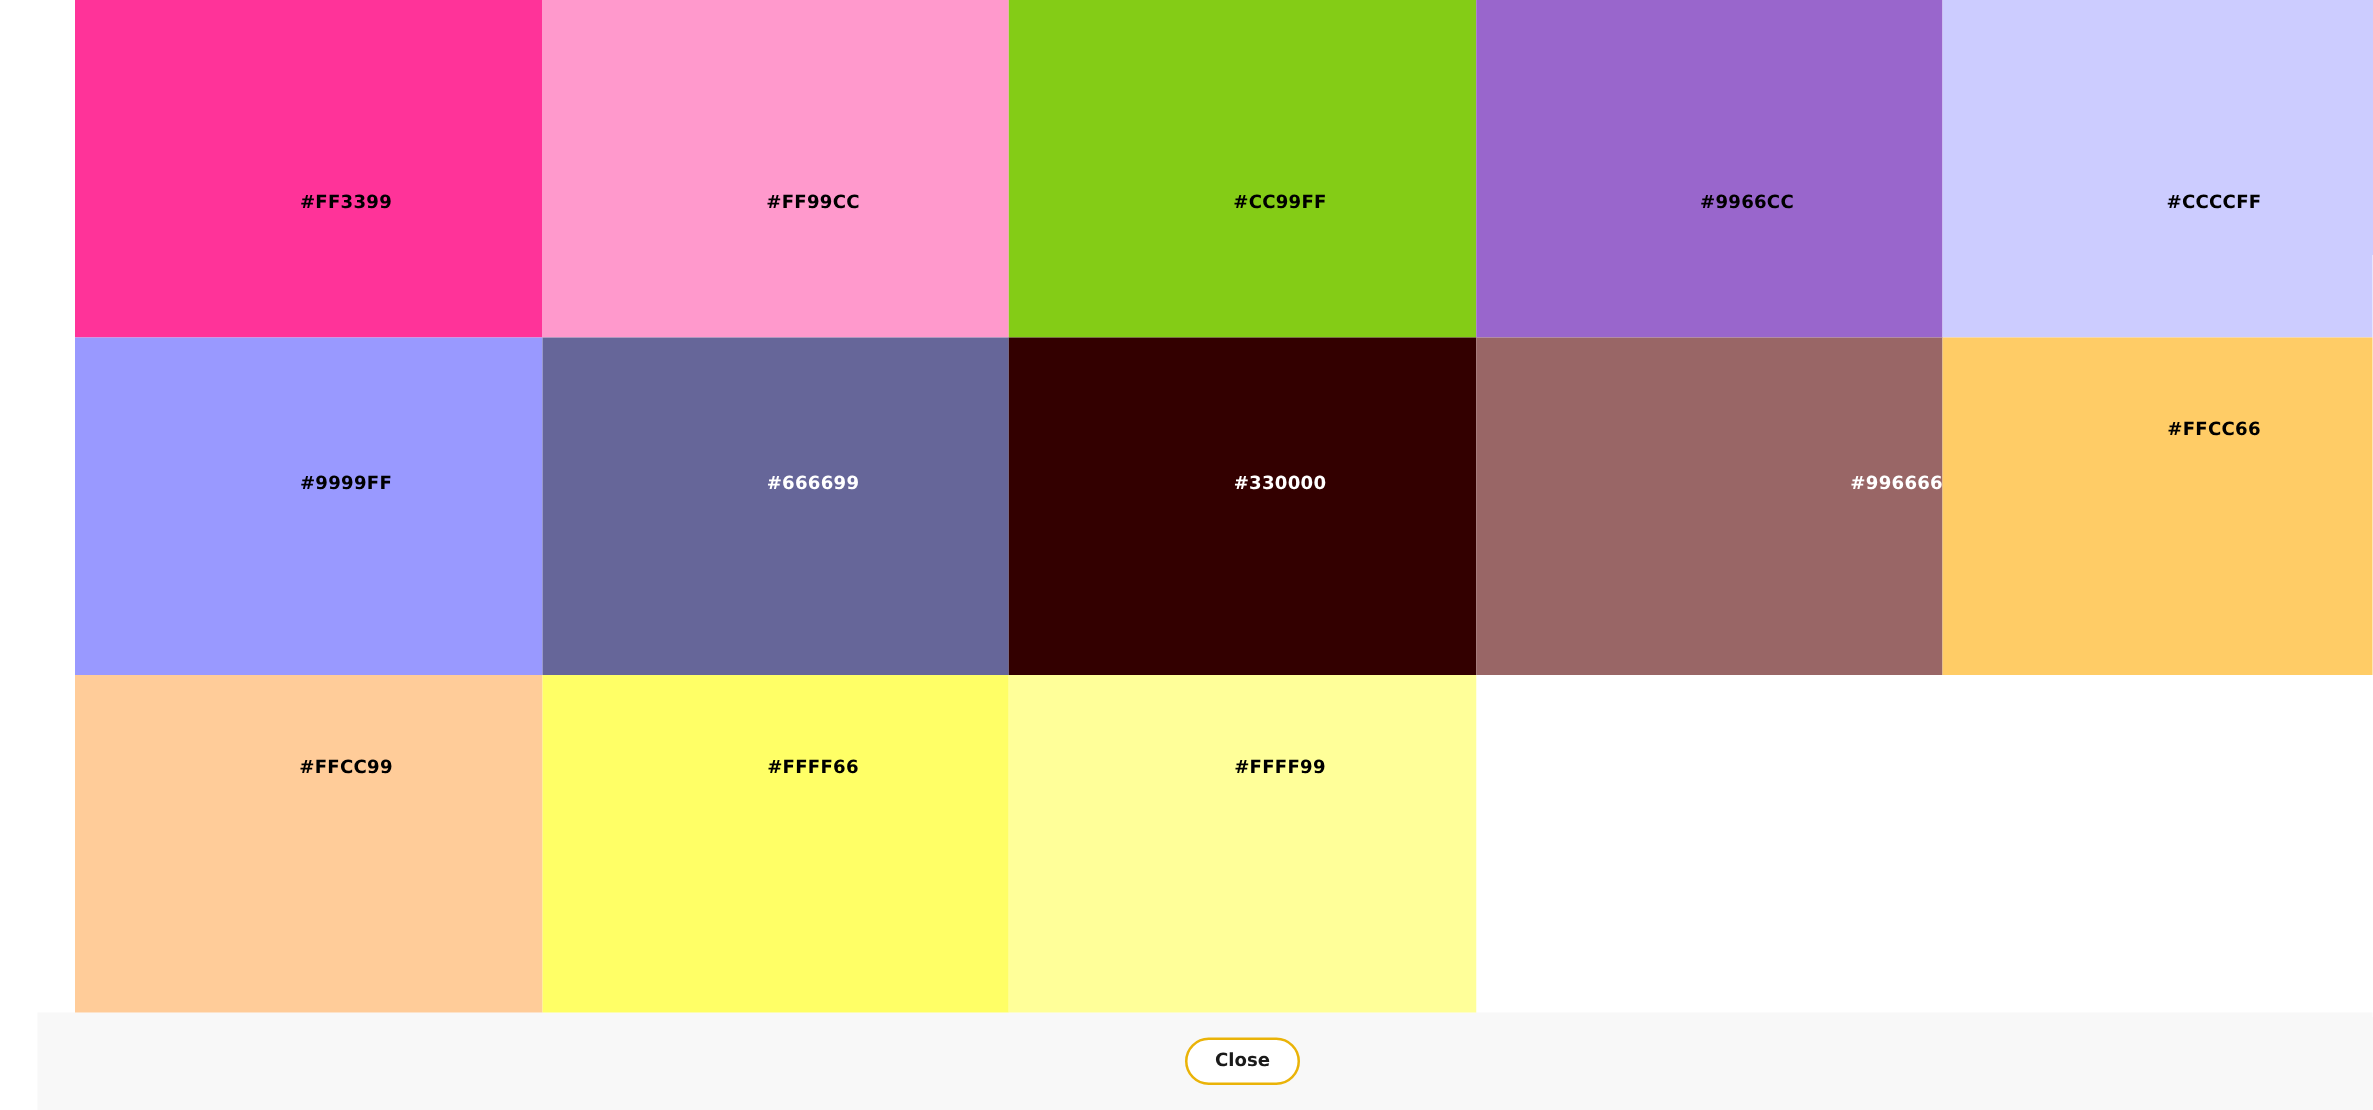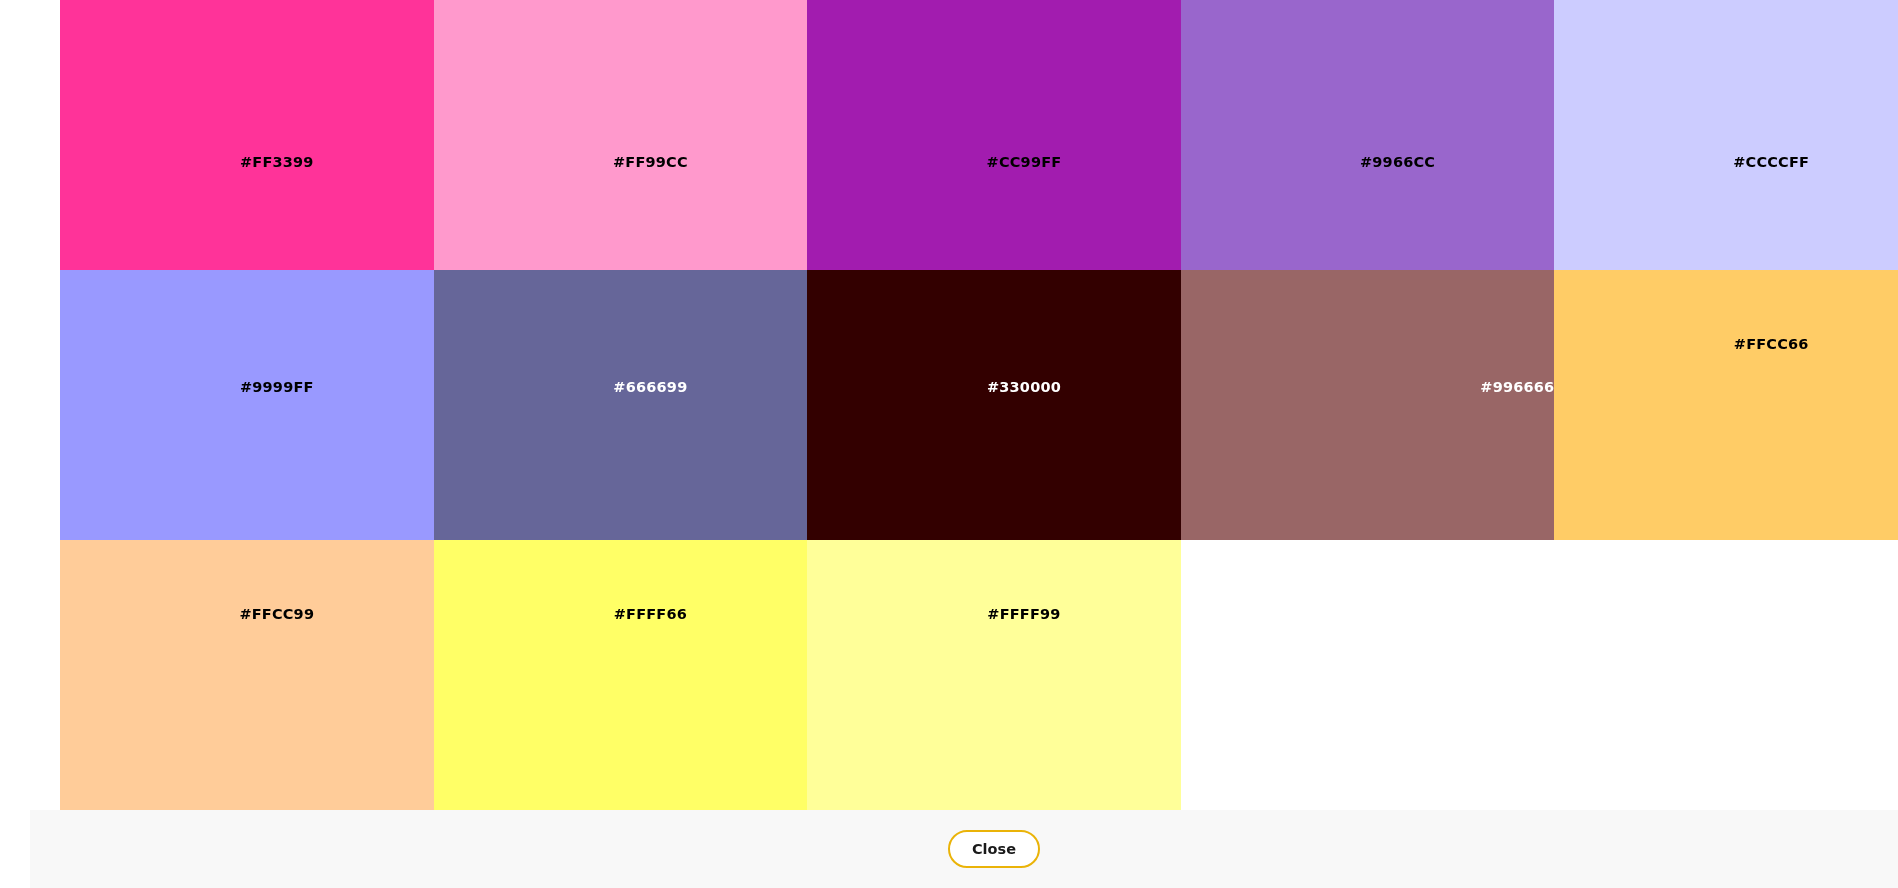--- a/index.html
+++ b/index.html
@@ -85,21 +85,21 @@
 
 <div id="palette-app">
 
   <div id="swatch-grid">
       <div class="swatch row-0" style="background-color: rgb(255, 51, 153);">
         <span class="swatch-label" style="color: rgb(0, 0, 0);">#FF3399</span>
       </div>
       <div class="swatch row-0" style="background-color: rgb(255, 153, 204);">
         <span class="swatch-label" style="color: rgb(0, 0, 0);">#FF99CC</span>
       </div>
-      <div class="swatch row-0" style="background-color: #a21caf;">
+      <div class="swatch row-0" style="background-color: #84cc16;">
         <span class="swatch-label" style="color: rgb(0, 0, 0);">#CC99FF</span>
       </div>
       <div class="swatch row-0" style="background-color: rgb(153, 102, 204);">
         <span class="swatch-label" style="color: rgb(0, 0, 0);">#9966CC</span>
       </div>
       <div class="swatch row-0" style="background-color: rgb(204, 204, 255);">
         <span class="swatch-label" style="color: rgb(0, 0, 0);">#CCCCFF</span>
       </div>
       <div class="swatch row-1" style="background-color: rgb(153, 153, 255);">
         <span class="swatch-label" style="color: rgb(0, 0, 0);">#9999FF</span>

